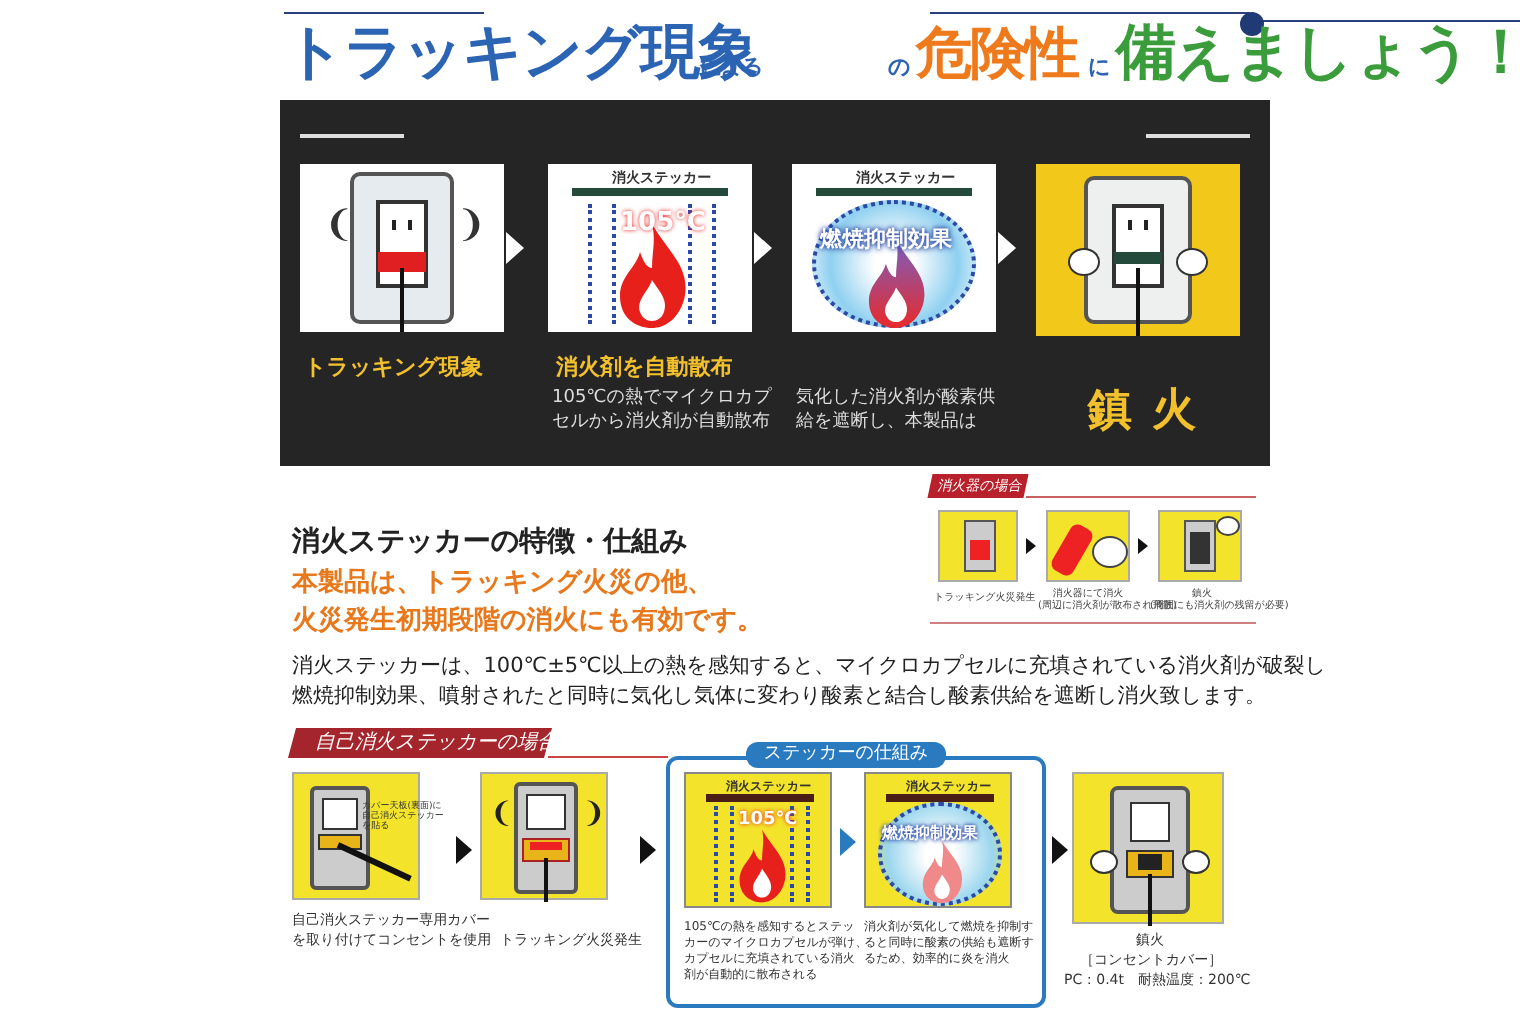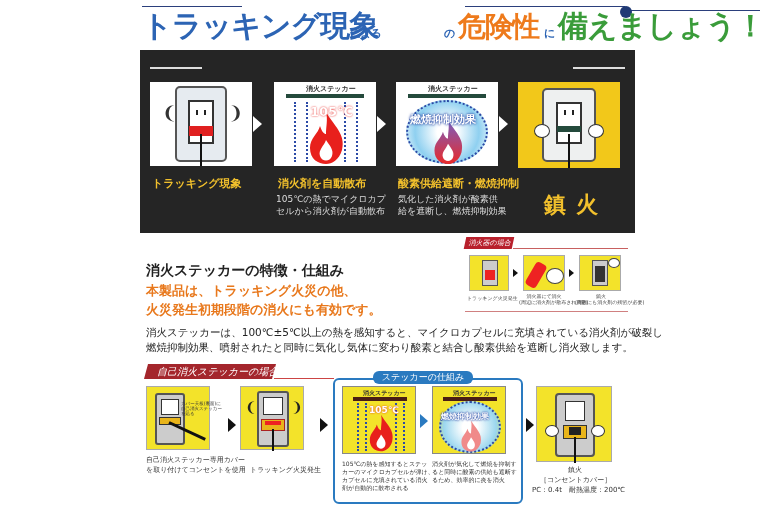--- a/index.html
+++ b/index.html
@@ -127,23 +127,22 @@
             <stop offset="0" stop-color="#7a5fc0"></stop>
             <stop offset="1" stop-color="#e82a2a"></stop>
           </linearGradient>
         </defs>
       <path d="M20 0 C28 14 40 22 36 38 C33 48 26 52 20 52 C12 52 4 47 4 36 C4 26 12 22 14 14 C16 20 18 22 20 22 C20 14 22 8 20 0Z" fill="url(#fg)"></path>
       <path d="M20 28 C24 34 28 38 26 44 C24 50 16 50 14 44 C12 38 18 34 20 28Z" fill="#fff"></path>
     </svg>
     <div class="bubble" style="left:14px;top:30px;font-size:11px;color:#fff;text-shadow:0 0 3px #2b4aa6,0 0 2px #2b4aa6">燃焼抑制効果</div>
   </div>
   <div class="arrowR" style="left:359px;top:66px"></div>
-  <div class="cap-y" style="left:258px;top:126px">酸素供給遮断・燃焼抑制</div>
   <div class="cap-w" style="left:258px;top:143px">気化した消火剤が酸素供</div>
-  <div class="cap-w" style="left:258px;top:155px">給を遮断し、燃焼抑制効果</div>
+  <div class="cap-w" style="left:258px;top:155px">給を遮断し、本製品は</div>
 
   <div class="card yellow" style="left:378px;height:86px">
     <div class="plate" style="left:24px;top:6px;width:54px;height:74px;background:#eef0f0"></div>
     <div class="socket" style="left:38px;top:20px;width:26px;height:42px"></div>
     <div class="pin" style="left:46px;top:28px"></div>
     <div class="pin" style="left:54px;top:28px"></div>
     <div class="abs" style="left:39px;top:44px;width:24px;height:6px;background:#244a3c"></div>
     <div class="cord" style="left:50px;top:52px;height:34px"></div>
     <div class="abs" style="left:16px;top:42px;width:16px;height:14px;border-radius:50%;background:#fff;border:1px solid #333"></div>
     <div class="abs" style="left:70px;top:42px;width:16px;height:14px;border-radius:50%;background:#fff;border:1px solid #333"></div>

